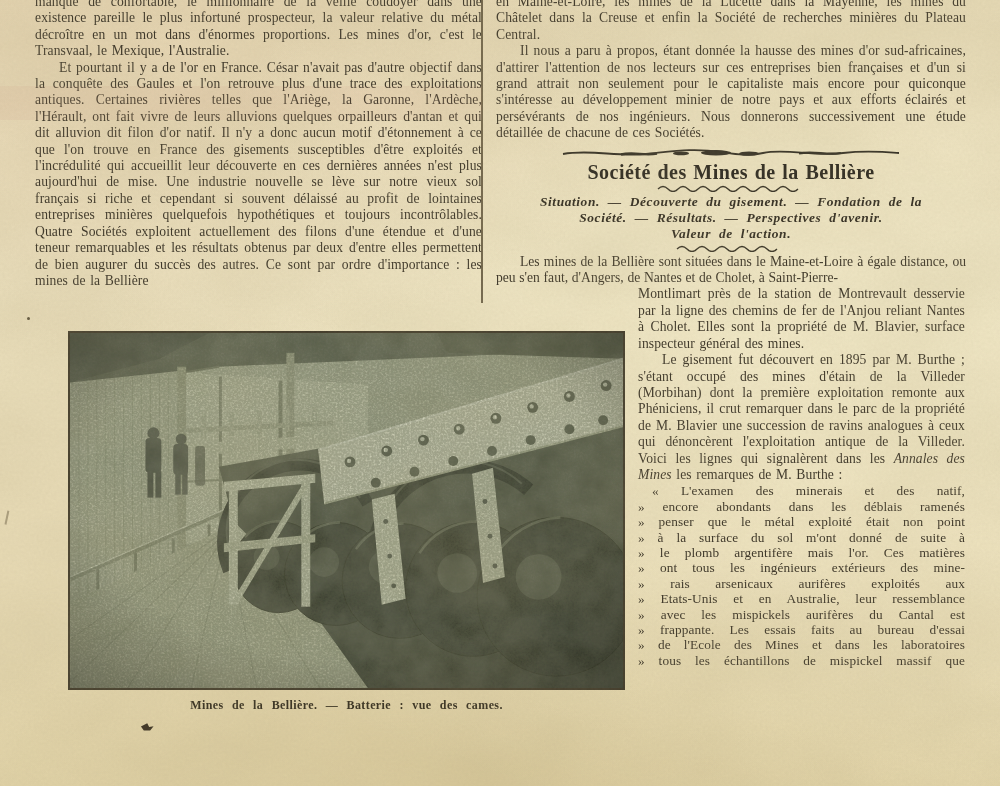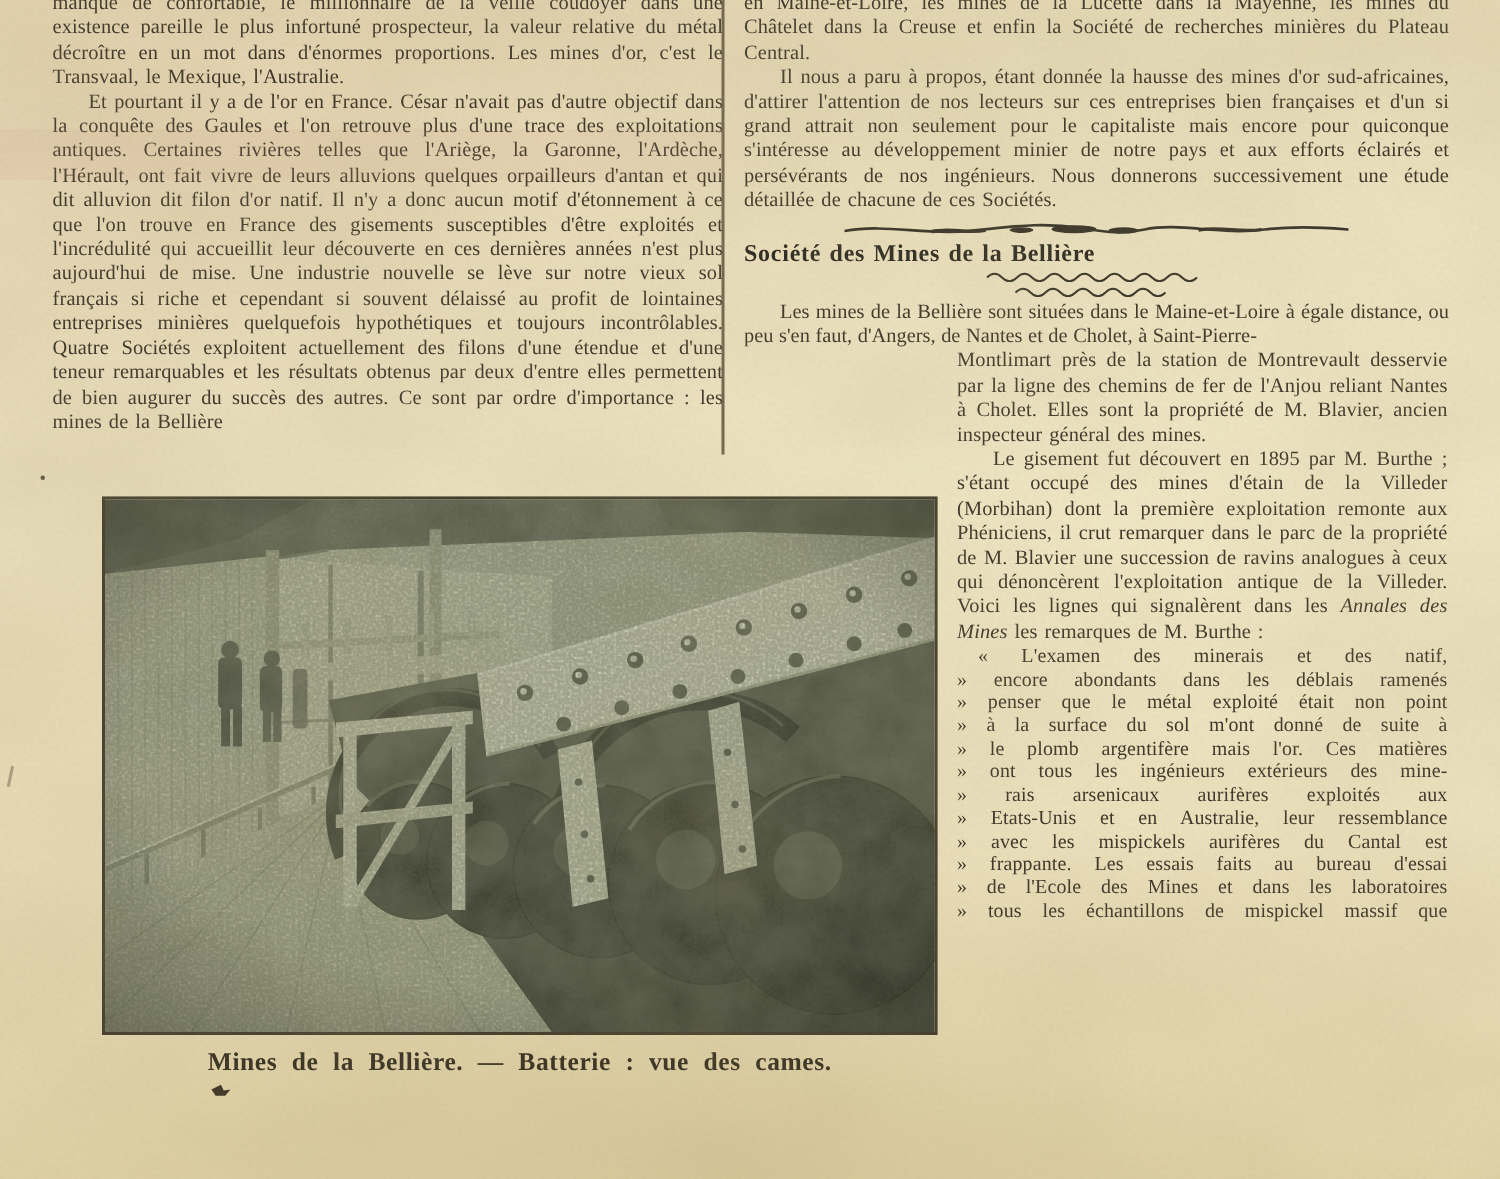--- a/index.html
+++ b/index.html
@@ -26,22 +26,22 @@
   }
   #left-text  { left: 35px;  top: -6px; width: 447px; }
   #right-text { left: 496px; top: -6px; width: 470px; }
   .para { margin: 0; }
   .indent { text-indent: 24px; }
 
   .divider-v { position: absolute; left: 481px; top: 0; width: 2px; height: 303px;
     background: #564a33; opacity: 0.85; z-index: 2; }
 
   .headline {
-    margin: 1px 0 0; font-weight: bold; font-size: 16px; line-height: 1.12;
-    letter-spacing: 0.5px; text-align: left; white-space: nowrap; color: #23201a;
+    margin: 1px 0 0; font-weight: bold; font-size: 20px; line-height: 1.12;
+    letter-spacing: 0.5px; text-align: center; white-space: nowrap; color: #23201a;
   }
   .subtitle {
     font-weight: bold; font-style: italic; font-size: 13.4px; line-height: 16.2px;
     text-align: center; letter-spacing: 0.6px; word-spacing: 4px; color: #2a251c;
   }
   .ornament { display: block; margin: 3px auto 1px; }
   .wavy { display: block; margin: 1px auto 2px; }
 
   .tight { word-spacing: 0.3px; letter-spacing: 0; }
   .narrow { margin-left: 142px; width: 327px; }
@@ -50,21 +50,21 @@
   .quote-first { text-indent: 14px; }
 
   .photo-frame {
     position: absolute; left: 68px; top: 331px; width: 557px; height: 359px;
     border: 2px solid #3a3425; background: #a9ae94; z-index: 3;
   }
   .photo-frame svg { display: block; width: 100%; height: 100%; }
 
   .caption {
     position: absolute; left: 68px; top: 698px; width: 557px; z-index: 3;
-    text-align: center; font-weight: bold; font-size: 17px;
+    text-align: center; font-weight: bold; font-size: 12px;
     letter-spacing: 0.4px; word-spacing: 5px; color: #2c2619;
   }
 
   .ink-mark { position: absolute; z-index: 4; pointer-events: none; }
   #mark-blot { left: 138px; top: 719px; }
   #mark-dot { left: 27px; top: 317px; width: 3px; height: 3px; border-radius: 50%;
     background: rgba(60,50,30,0.85); }
   #mark-edge { left: 0px; top: 510px; width: 8px; height: 14px;
     border-right: 2px solid rgba(70,58,36,0.4); transform: rotate(12deg); }
 </style>
@@ -94,29 +94,34 @@
       <path d="M60,9.5 C72,6.5 84,11 96,8.5" fill="none" stroke="#2e2a20" stroke-width="2.4"></path>
       <path d="M238,8.5 C252,5.5 266,10.5 280,8" fill="none" stroke="#2e2a20" stroke-width="2.2"></path>
     </svg>
 
     <h1 class="headline">Société des Mines de la Bellière</h1>
 
     <svg class="wavy" width="150" height="8" viewBox="0 0 150 8">
       <path d="M2,5 q5,-5 10,0 t10,0 t10,0 t10,0 t10,0 t10,0 t10,0 t10,0 t10,0 t10,0 t10,0 t10,0 t10,0 t10,0" fill="none" stroke="#2e2a20" stroke-width="1.3"></path>
     </svg>
 
+    <div class="subtitle">
+      <div>Situation. — Découverte du gisement. — Fondation de la</div>
+      <div>Société. — Résultats. — Perspectives d'avenir.</div>
+      <div>Valeur de l'action.</div>
+    </div>
 
     <svg class="wavy" width="112" height="8" viewBox="0 0 112 8">
       <path d="M2,5 q5,-5 10,0 t10,0 t10,0 t10,0 t10,0 t10,0 t10,0 t10,0 t10,0 t10,0" fill="none" stroke="#2e2a20" stroke-width="1.3"></path>
     </svg>
 
     <p class="para indent tight">Les mines de la Bellière sont situées dans le Maine-et-Loire à égale distance, ou peu s'en faut, d'Angers, de Nantes et de Cholet, à Saint-Pierre-</p>
 
     <div class="narrow">
-      <p class="para">Montlimart près de la station de Montrevault desservie par la ligne des chemins de fer de l'Anjou reliant Nantes à Cholet. Elles sont la propriété de M. Blavier, ancien inspecteur général des mines.</p>
+      <p class="para">Montlimart près de la station de Montrevault desservie par la ligne des chemins de fer de l'Anjou reliant Nantes à Cholet. Elles sont la propriété de M. Blavier, surface inspecteur général des mines.</p>
       <p class="para indent"><span>Le gisement fut découvert en 1895 par M. Burthe ; s'étant occupé des mines d'étain de la Villeder (Morbihan) dont la première exploitation remonte aux Phéniciens, il crut remarquer dans le parc de la propriété de M. Blavier une succession de ravins analogues à ceux qui dénoncèrent l'exploitation antique de la Villeder. Voici les lignes qui signalèrent dans les </span><i>Annales des Mines</i><span> les remarques de M. Burthe :</span></p>
       <div class="quote">
         <p class="quote-line quote-first">« L'examen des minerais et des natif,</p>
         <p class="quote-line">» encore abondants dans les déblais ramenés</p>
         <p class="quote-line">» penser que le métal exploité était non point</p>
         <p class="quote-line">» à la surface du sol m'ont donné de suite à</p>
         <p class="quote-line">» le plomb argentifère mais l'or. Ces matières</p>
         <p class="quote-line">» ont tous les ingénieurs extérieurs des mine-</p>
         <p class="quote-line">» rais arsenicaux aurifères exploités aux</p>
         <p class="quote-line">» Etats-Unis et en Australie, leur ressemblance</p>

